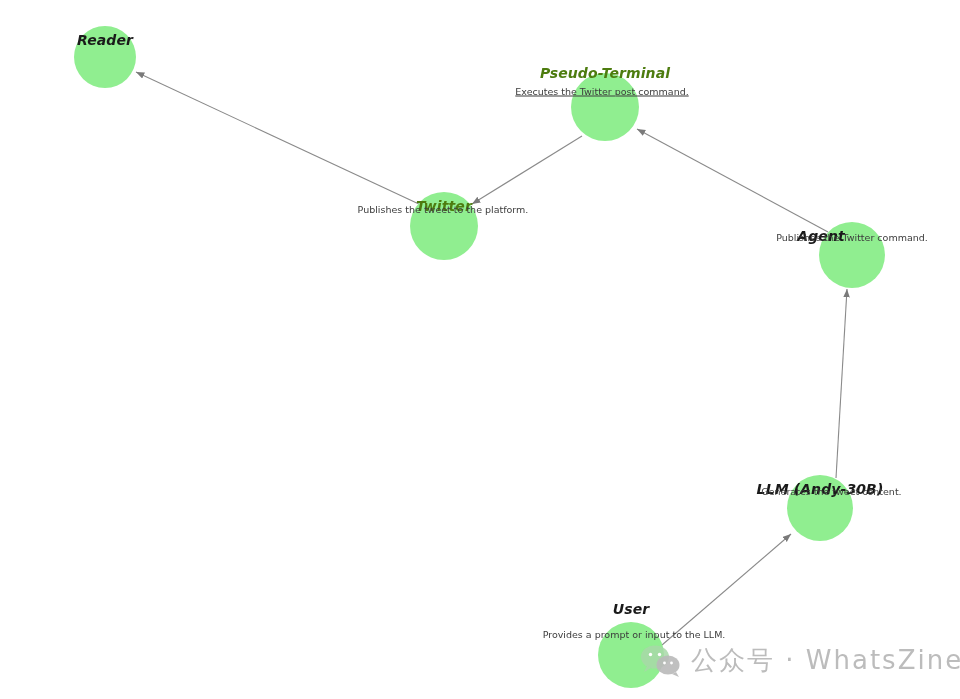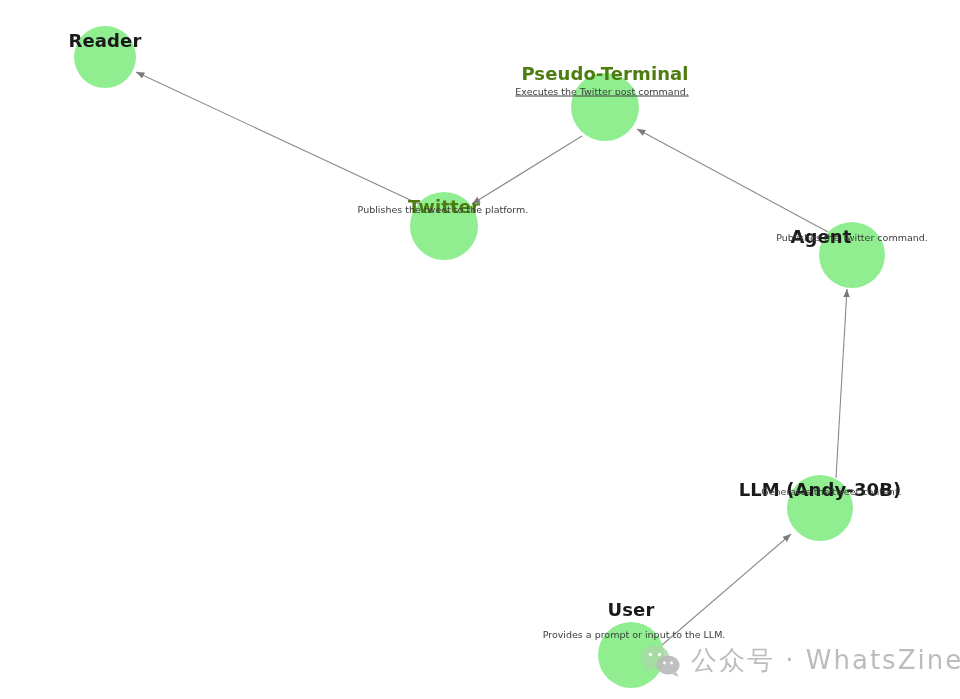--- a/index.html
+++ b/index.html
@@ -28,25 +28,26 @@
   }
   .node {
     position: absolute;
     border-radius: 50%;
     background: #90ee90;
   }
   .node-label {
     position: absolute;
     font-weight: bold;
     color: #1a1a1a;
-    font-size: 18px;
+    font-size: 14px;
     white-space: nowrap;
     text-align: right;
     transform: translate(-50%, -50%);
     letter-spacing: 0.1px;
+    font-style: italic;
   }
   .edge-label {
     position: absolute;
     color: #3c3c3c;
     font-size: 9.5px;
     white-space: nowrap;
     transform: translate(-50%, -50%);
     font-weight: 400;
   }
   #watermark {

